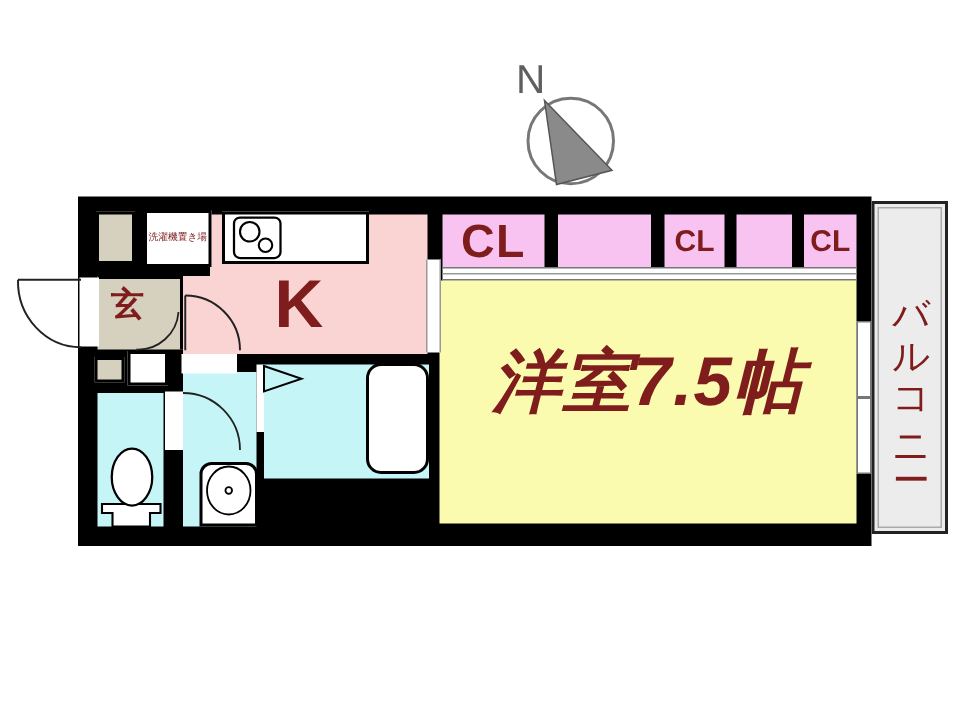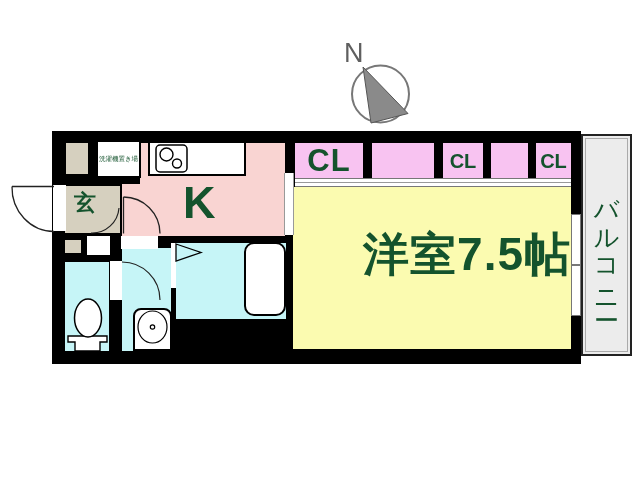--- a/index.html
+++ b/index.html
@@ -1,26 +1,26 @@
 <!DOCTYPE html>
 <html><head>
 <meta charset="utf-8">
 <style>
   html,body{margin:0;padding:0;background:#fff;}
   #stage{position:relative;width:640px;height:480px;background:#fff;overflow:hidden;
          font-family:"Liberation Sans",sans-serif;}
   .abs{position:absolute;box-sizing:border-box;}
   .walls{background:#000;}
   .room{display:flex;align-items:center;justify-content:center;}
-  .lbl{color:#14532d;white-space:nowrap;line-height:1;}
+  .lbl{color:#7f1d1d;white-space:nowrap;line-height:1;}
   .cl-big{font-size:31px;font-weight:600;letter-spacing:1px;}
   .cl-small{font-size:20px;font-weight:600;}
   .k-label{font-size:45px;font-weight:700;}
   .gen-label{font-size:22px;font-weight:700;}
-  .main-label{font-size:46px;font-weight:700;text-align:right;letter-spacing:1px;}
+  .main-label{font-size:46px;font-weight:700;text-align:center;letter-spacing:1px;font-style:italic;}
   .balc-label{writing-mode:vertical-rl;font-size:25px;font-weight:500;letter-spacing:3px;}
   .laundry-label{font-size:6.5px;font-weight:400;}
   .north-label{font-size:27px;color:#5f5f5f;font-weight:400;}
   .gap{background:#fff;}
   .box{background:#fff;border:2px solid #000;}
   .beigebox{background:#d6d0bf;border:2px solid #000;}
   svg{position:absolute;left:0;top:0;pointer-events:none;}
 </style>
 </head>
 <body>

